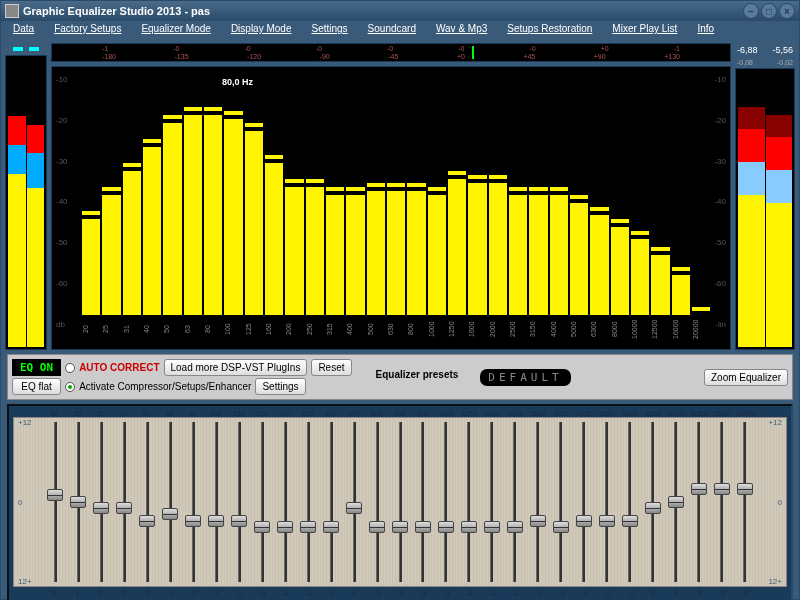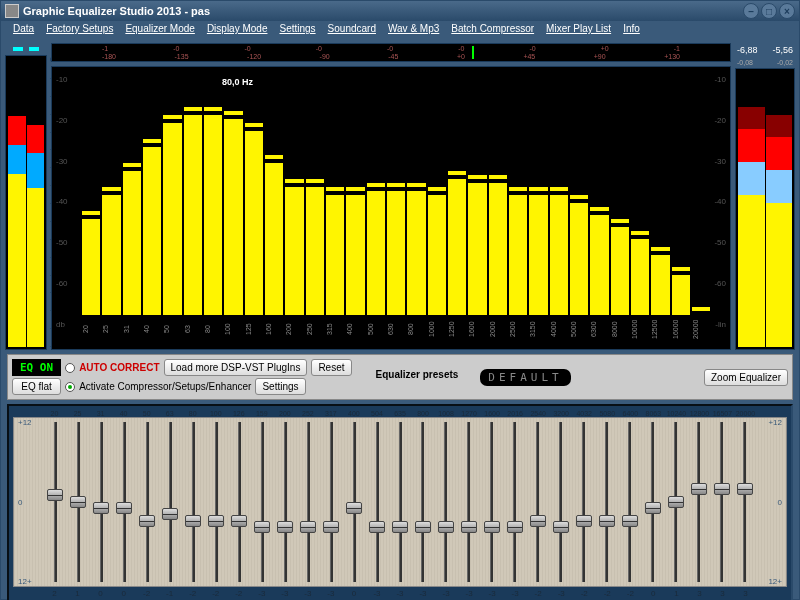--- a/index.html
+++ b/index.html
@@ -2,21 +2,21 @@
 <html><head>
 <meta charset="utf-8">
 <style>
 * { margin: 0; padding: 0; box-sizing: border-box; }
 body { font-family: Tahoma, sans-serif; font-size: 10px; background: #000; width: 800px; height: 600px; overflow: hidden; }
 .window { width: 800px; height: 600px; background: #3a5a7a; border: 1px solid #2a4a6a; }
 .titlebar { height: 20px; background: linear-gradient(#4a6a8a, #2a4a6a); display: flex; align-items: center; padding: 0 4px; color: #fff; font-weight: bold; font-size: 11px; }
 .titlebar-icon { width: 14px; height: 14px; background: #888; margin-right: 4px; display: inline-block; border: 1px solid #ccc; }
 .titlebar-buttons { margin-left: auto; display: flex; gap: 2px; }
 .titlebar-btn { width: 16px; height: 16px; border-radius: 50%; background: #5a7a9a; border: 1px solid #2a4a6a; color: #1a3a5a; display: flex; align-items: center; justify-content: center; font-size: 10px; font-weight: bold; cursor: pointer; }
-.menubar { height: 18px; background: #3a5a7a; display: flex; padding: 0 8px; gap: 4px; }
+.menubar { height: 18px; background: #3a5a7a; display: flex; padding: 0 8px; gap: 12px; }
 .menu-item { color: #fff; padding: 2px 4px; cursor: pointer; text-decoration: underline; font-size: 10px; }
 .main { display: flex; padding: 4px; gap: 4px; height: 315px; }
 .meter-col { width: 42px; display: flex; flex-direction: column; }
 .meter-box { flex: 1; background: #000; border: 1px solid #1a3a5a; position: relative; display: flex; gap: 1px; padding: 2px; }
 .meter-bar { flex: 1; display: flex; flex-direction: column-reverse; }
 .meter-seg { width: 100%; }
 .meter-scale { position: absolute; right: -14px; top: 0; bottom: 0; display: flex; flex-direction: column; justify-content: space-between; color: #1a3a5a; font-size: 7px; }
 .center-col { flex: 1; display: flex; flex-direction: column; gap: 4px; }
 .spectrum-ruler { height: 20px; background: #000; border: 1px solid #1a3a5a; position: relative; color: #888; font-size: 7px; }
 .ruler-top { position: absolute; top: 1px; left: 50px; right: 50px; display: flex; justify-content: space-between; color: #a55; }
@@ -69,21 +69,21 @@
   </div>
 
   <div class="menubar" id="menubar">
       <span class="menu-item">Data</span>
       <span class="menu-item">Factory Setups</span>
       <span class="menu-item">Equalizer Mode</span>
       <span class="menu-item">Display Mode</span>
       <span class="menu-item">Settings</span>
       <span class="menu-item">Soundcard</span>
       <span class="menu-item">Wav &amp; Mp3</span>
-      <span class="menu-item">Batch Compressor</span>
+      <span class="menu-item">Setups Restoration</span>
       <span class="menu-item">Mixer Play List</span>
       <span class="menu-item">Info</span>
     </div>
 
   <div class="main">
     <div class="meter-col">
       <div style="height:12px;display:flex;gap:6px;justify-content:center">
         <span style="width:10px;height:4px;background:#0ff;margin-top:4px"></span>
         <span style="width:10px;height:4px;background:#0ff;margin-top:4px"></span>
       </div>

